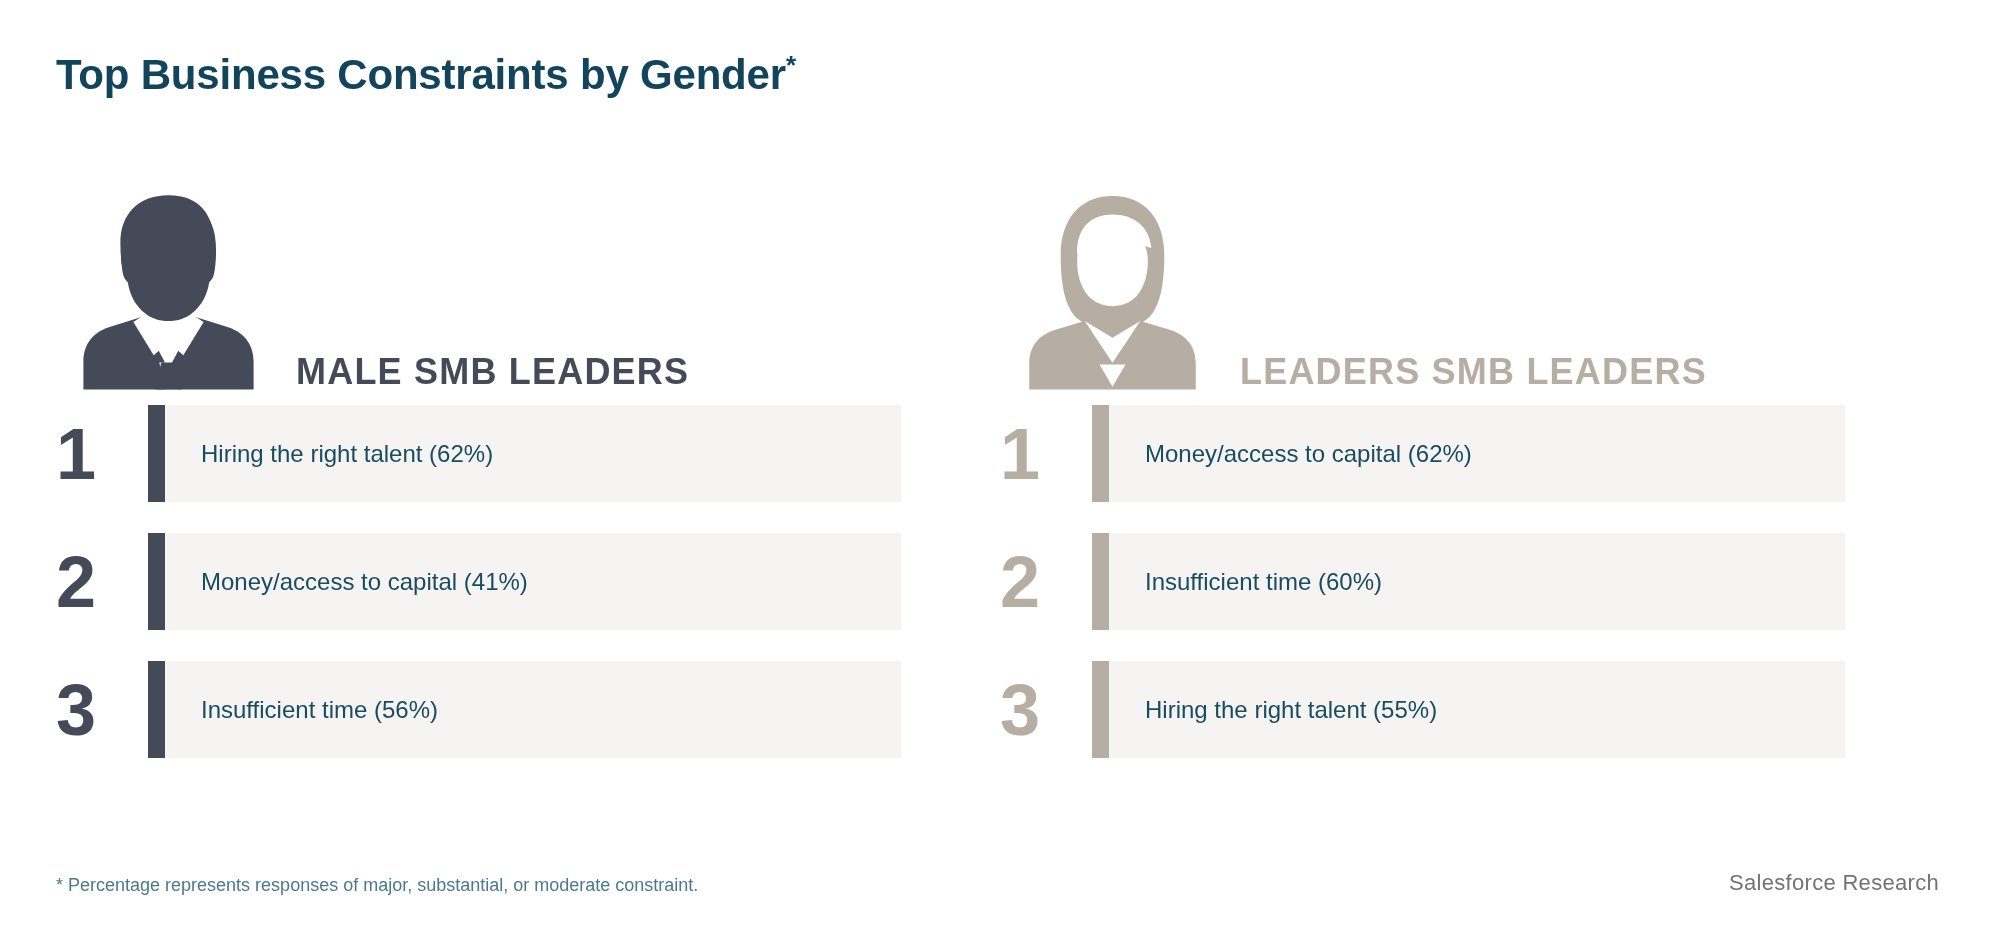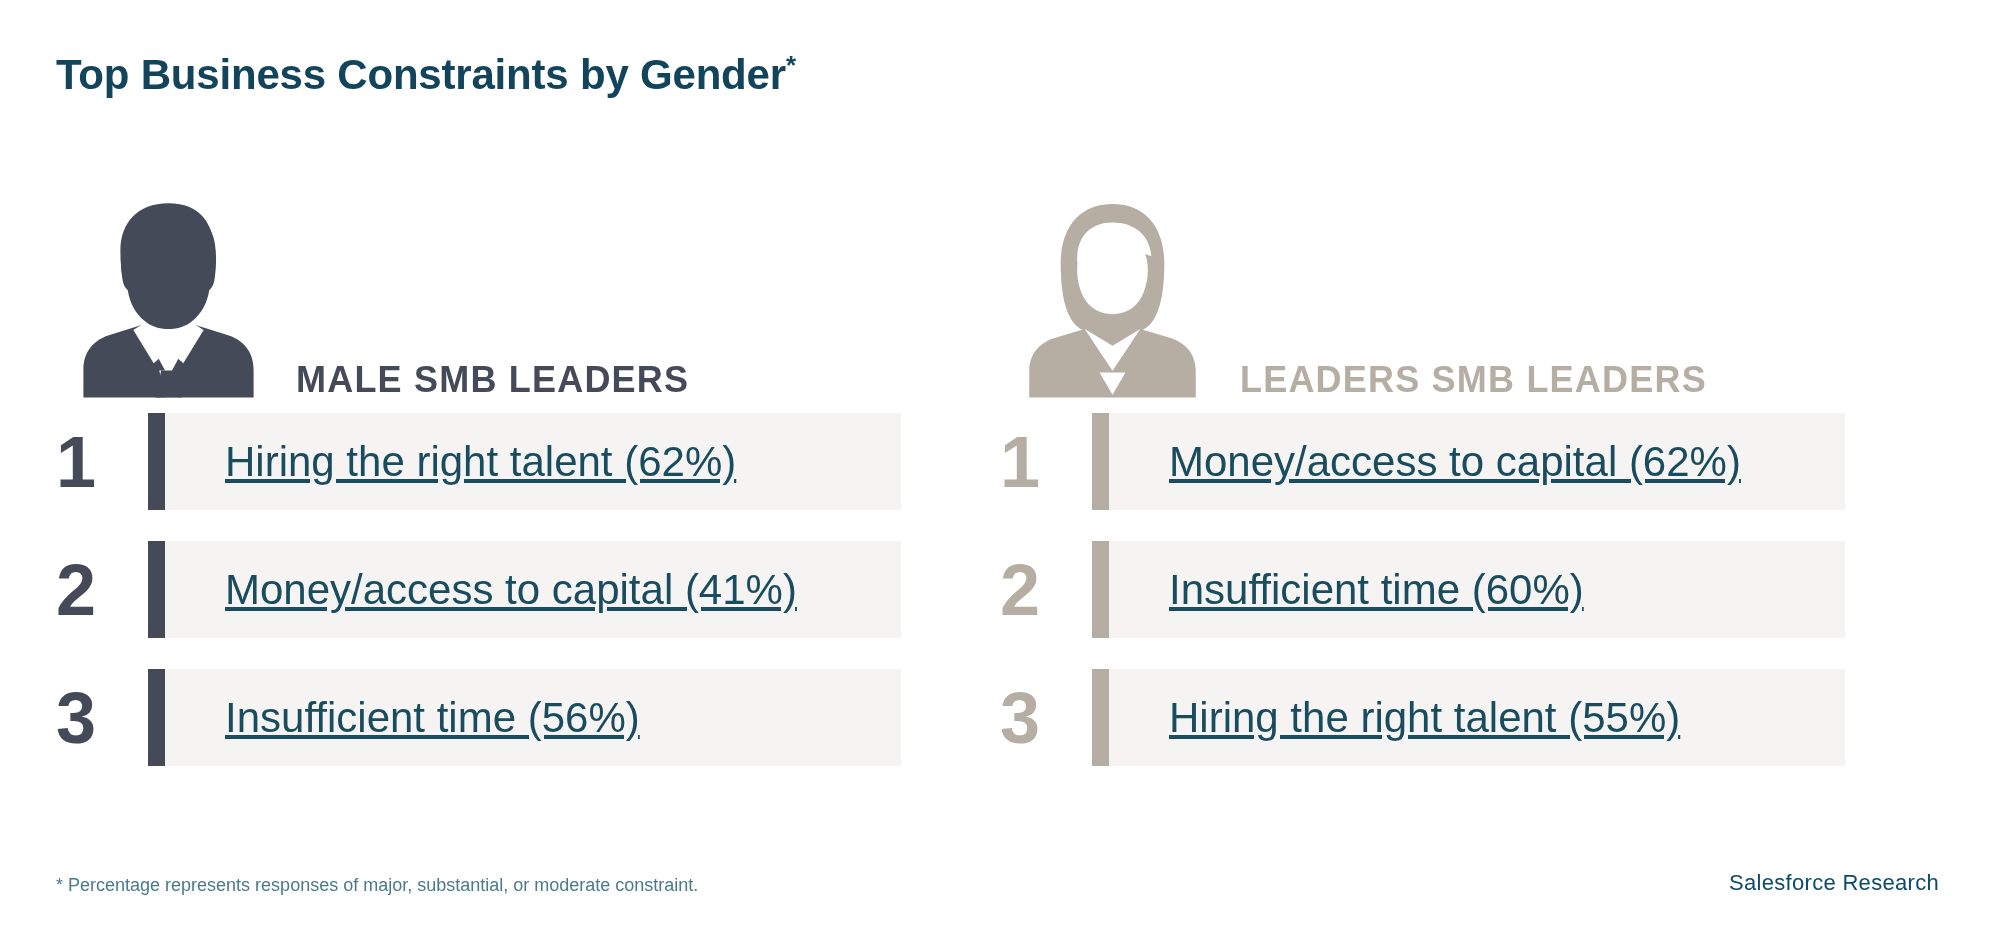--- a/index.html
+++ b/index.html
@@ -42,21 +42,21 @@
 
   
   .columns {
     position: absolute;
     left: 0;
     top: 190px;
     width: 1999px;
   }
   .column {
     position: absolute;
-    top: 8px;
+    top: 0;
   }
   .column.male   { left: 56px;   width: 845px; }
   .column.female { left: 1000px; width: 845px; }
 
   
   .col-header {
     position: relative;
     height: 215px;
   }
   .avatar {
@@ -118,42 +118,41 @@
   }
   .accent {
     width: 17px;
     height: 97px;
     flex: 0 0 auto;
   }
   .male .accent   { background: #454a59; }
   .female .accent { background: #b6ada3; }
 
   .row-label {
-    padding-left: 60px;
-    font-size: 42px;
+    padding-left: 36px;
+    font-size: 24px;
     color: #1a4c60;
     white-space: nowrap;
-    text-decoration: underline;
   }
 
   
   .footnote {
     position: absolute;
     left: 56px;
     bottom: 55px;
     font-size: 18px;
     color: #4a7a8c;
     white-space: nowrap;
   }
   .attribution {
     position: absolute;
     right: 60px;
     bottom: 55px;
     font-size: 22px;
-    color: #0c4a6e;
+    color: #737373;
     letter-spacing: 0.3px;
     white-space: nowrap;
   }
 </style>
 </head>
 <body>
 
 <div class="infographic">
 
   <div class="title">

